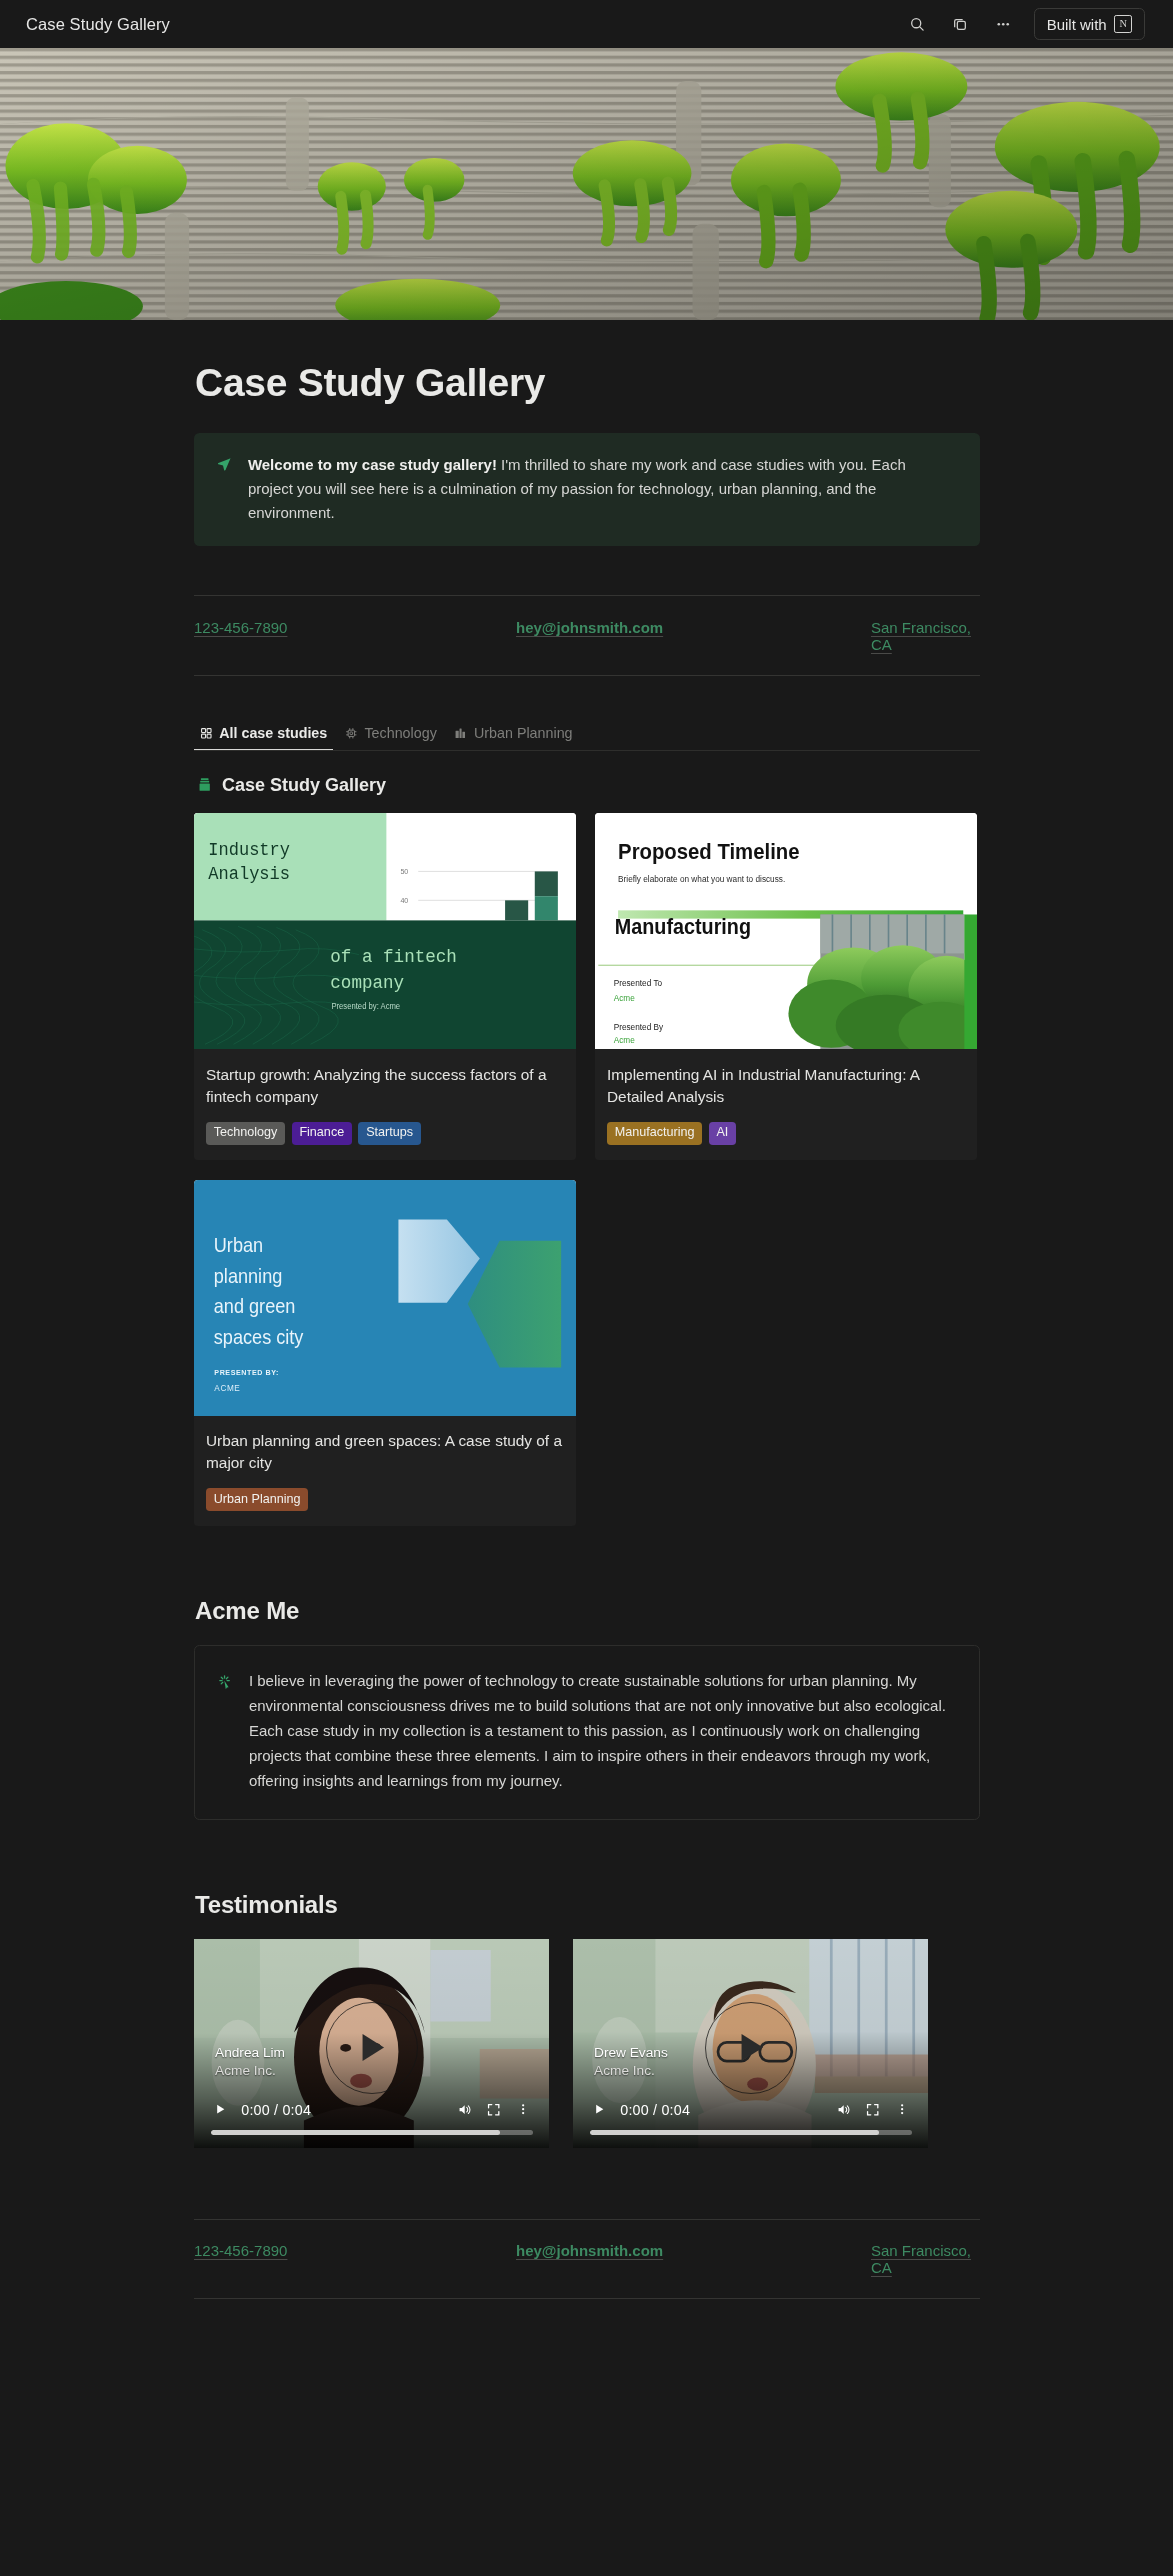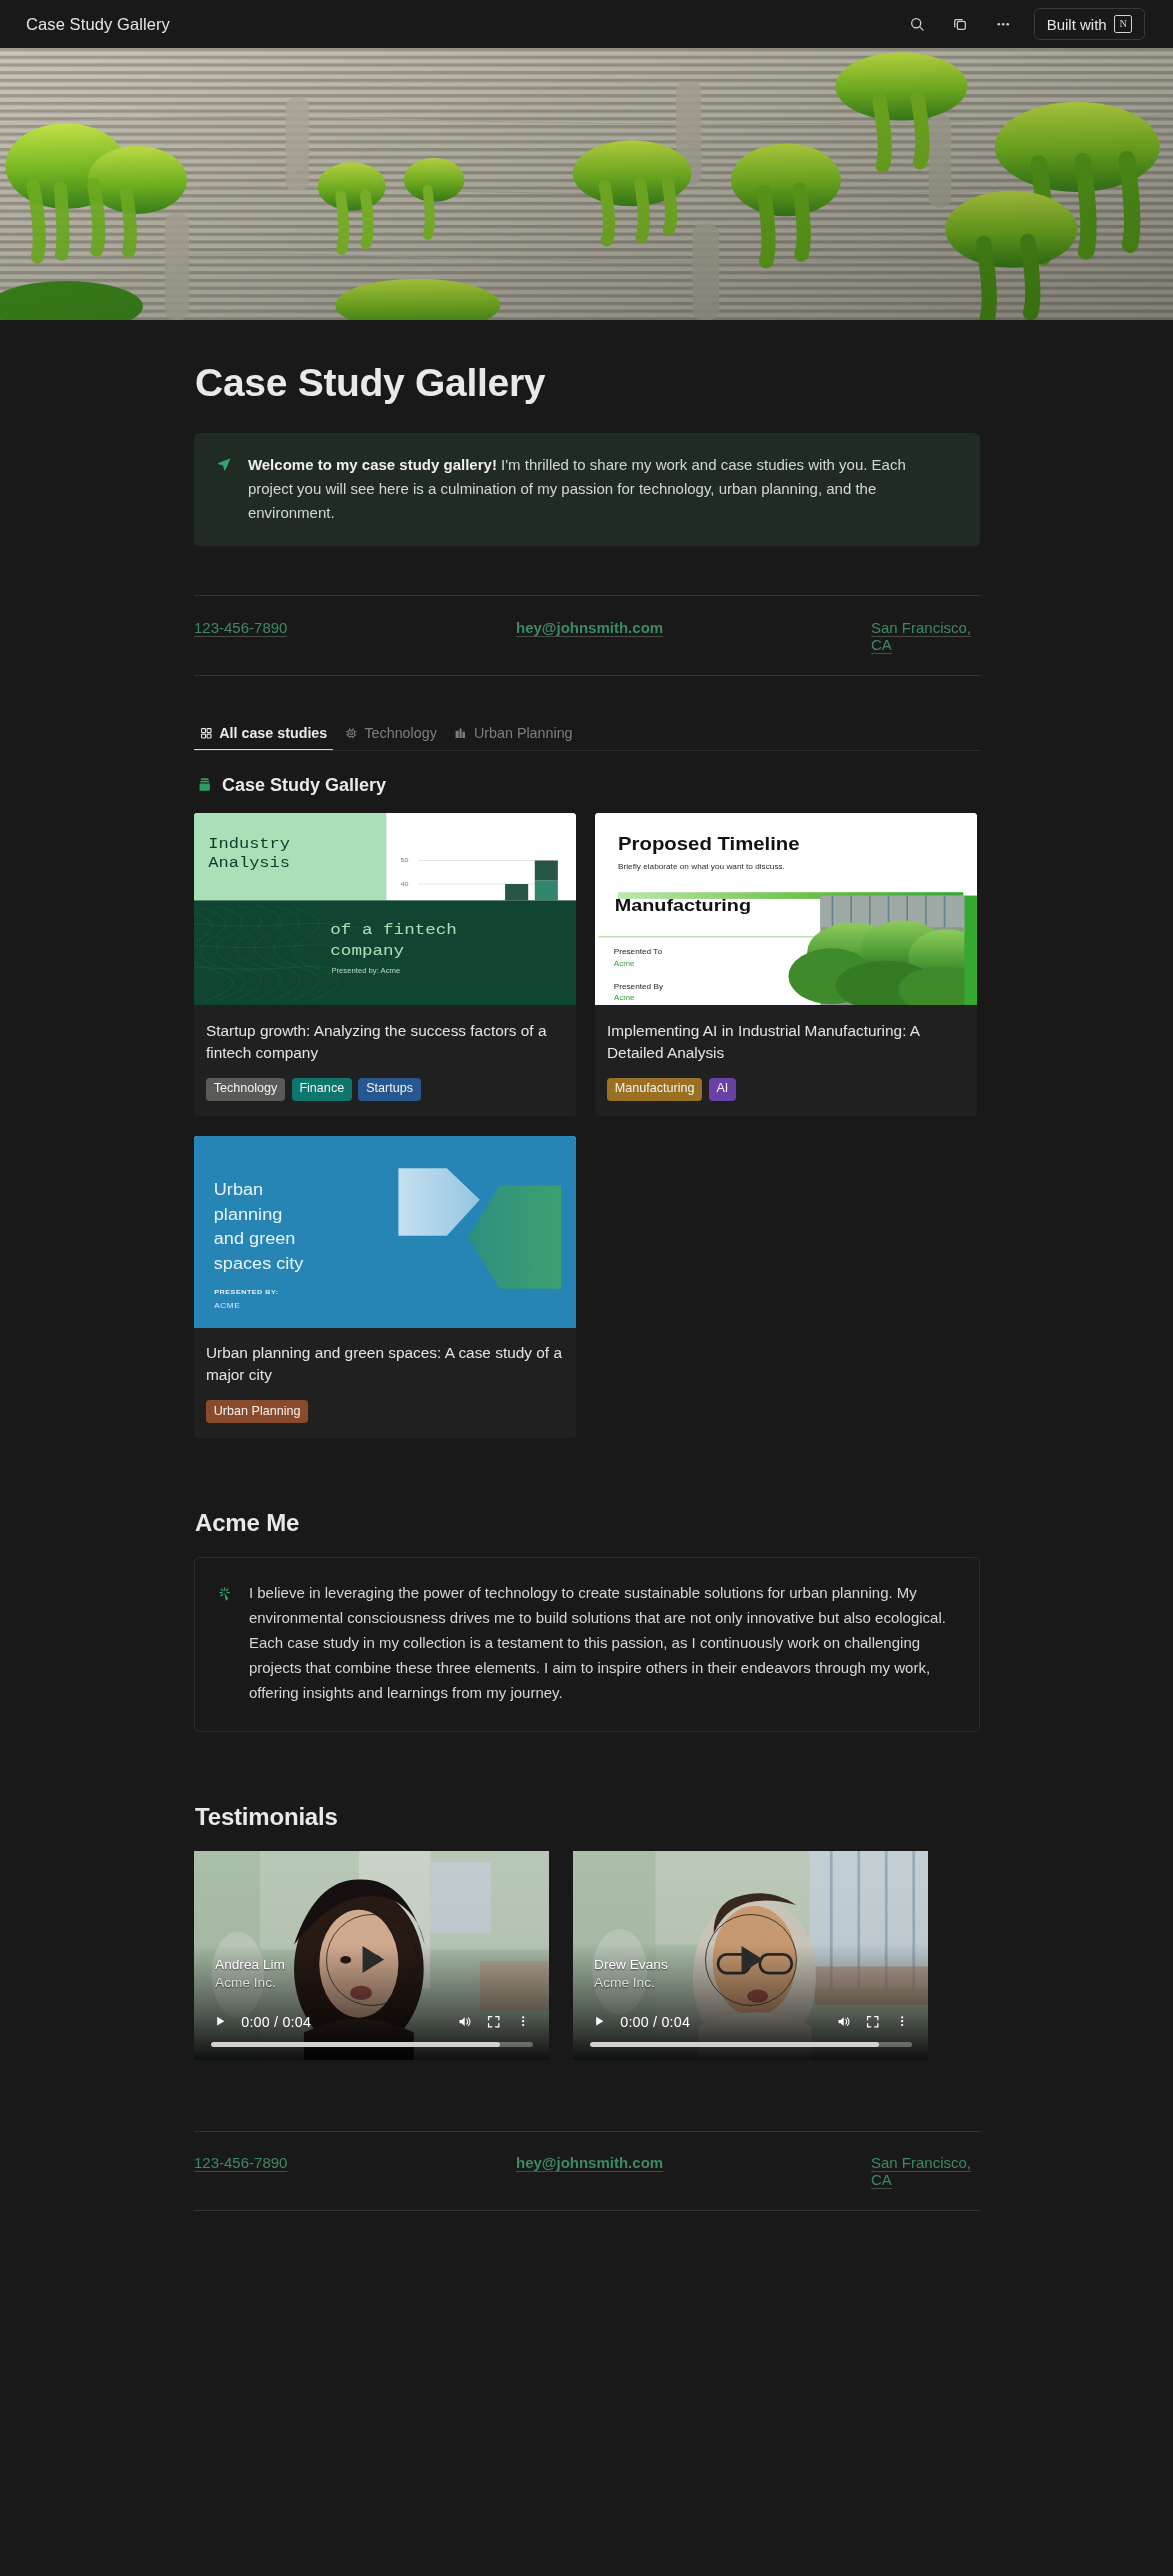--- a/index.html
+++ b/index.html
@@ -176,21 +176,21 @@
   .card {
     background: #202020;
     border-radius: 3.8px;
     overflow: hidden;
     cursor: pointer;
     display: flex;
     flex-direction: column;
   }
   .card-thumb {
     width: 100%;
-    height: 192px;
+    height: 236px;
     overflow: hidden;
     background: #fff;
     position: relative;
   }
   .card-thumb svg { display: block; width: 100%; height: 100%; }
   .card-body { padding: 14.3px 12px 15.4px 12px; }
   .card-title {
     color: #e4e4e2;
     font-size: 15.4px;
     line-height: 1.42;
@@ -508,21 +508,21 @@
           </g>
           <text x="248" y="252" font-family="Liberation Mono, monospace" font-size="32" fill="#a9e0b8">of a fintech</text>
           <text x="248" y="296" font-family="Liberation Mono, monospace" font-size="32" fill="#a9e0b8">company</text>
           <text x="250" y="333" font-family="Liberation Sans, sans-serif" font-size="14" fill="#b9d9c8">Presented by: Acme</text>
         </svg>
       </div>
       <div class="card-body">
         <div class="card-title">Startup growth: Analyzing the success factors of a fintech company</div>
         <div class="tag-row">
           <span class="tag" style="background:#5a5a58">Technology</span>
-          <span class="tag" style="background:#0f766e">Finance</span>
+          <span class="tag" style="background:#4c1d95">Finance</span>
           <span class="tag" style="background:#27578f">Startups</span>
         </div>
       </div>
     </div>
 
     <div class="card">
       <div class="card-thumb">
         <svg viewBox="0 0 695 400" preserveAspectRatio="none">
           <defs>
             <linearGradient id="leafg2" x1="0" y1="0" x2="0" y2="1">

